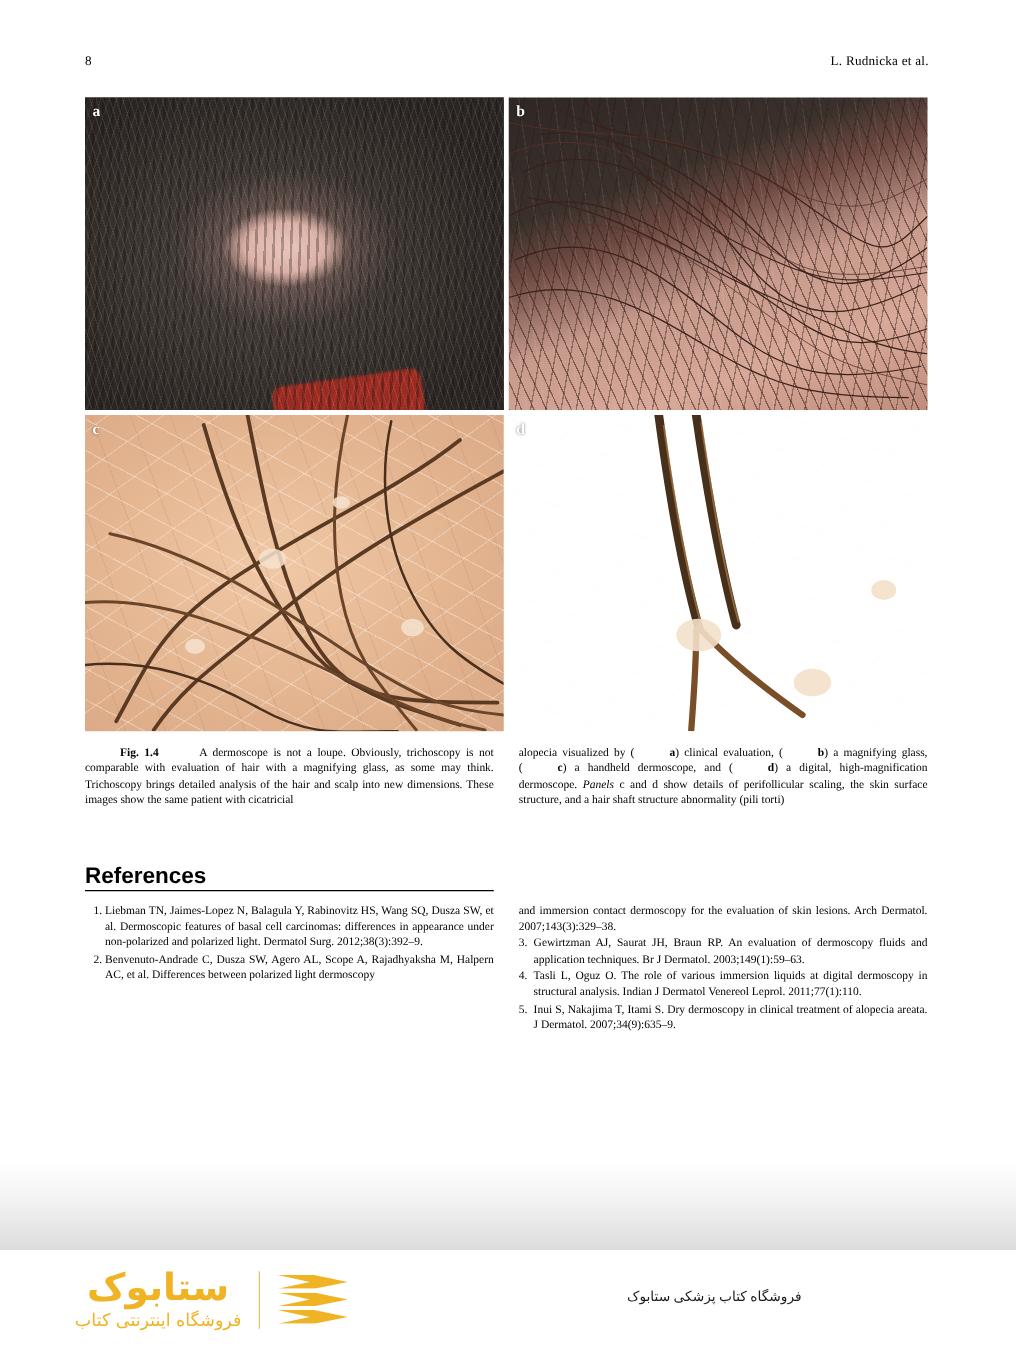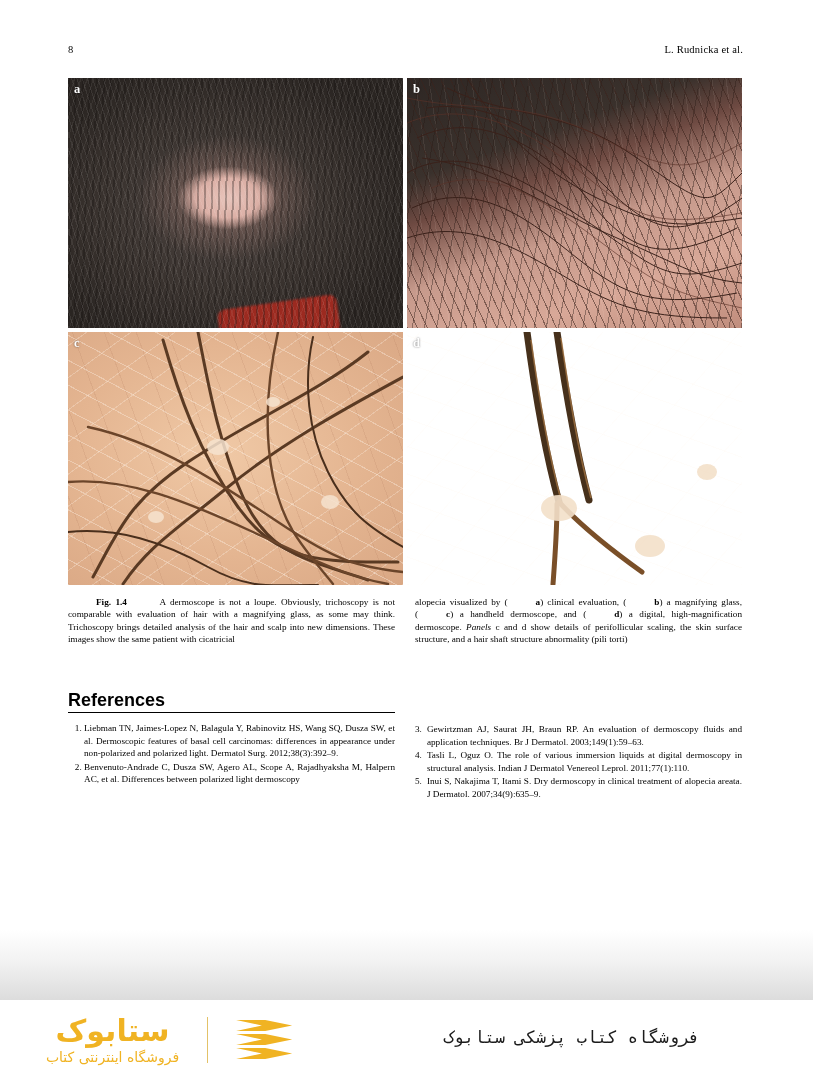--- a/index.html
+++ b/index.html
@@ -211,21 +211,21 @@
     height: 80px;
     background: #ffffff;
     display: flex;
     align-items: center;
   }
   .banner-left {
     width: 340px;
     display: flex;
     align-items: center;
     justify-content: center;
-    gap: 24px;
+    gap: 10px;
     direction: rtl;
   }
   .logo-word {
     font-family: "DejaVu Sans", sans-serif;
     font-size: 30px;
     font-weight: bold;
     color: #f0b323;
     line-height: 1;
     letter-spacing: -1px;
   }
@@ -258,22 +258,22 @@
   }
   .chev span:nth-child(1) { top: 3px; }
   .chev span:nth-child(2) { top: 17px; }
   .chev span:nth-child(3) { top: 31px; }
   .banner-right {
     flex: 1;
     text-align: center;
     padding-right: 10px;
   }
   .fa-line {
-    font-family: Liberation Mono, monospace;
-    font-size: 17px;
+    font-family: Liberation Serif, serif;
+    font-size: 11px;
     color: #1b1b1b;
     direction: rtl;
     margin-bottom: 6px;
   }
   .url-line {
     font-family: "DejaVu Sans", sans-serif;
     font-size: 25px;
     font-weight: bold;
     letter-spacing: 5px;
     color: #111;
@@ -388,20 +388,21 @@
   <div class="rule"></div>
 
   <div class="refs">
     <div class="col">
       <ol>
         <li>Liebman TN, Jaimes-Lopez N, Balagula Y, Rabinovitz HS, Wang SQ, Dusza SW, et al. Dermoscopic features of basal cell carcinomas: differences in appearance under non-polarized and polarized light. Dermatol Surg. 2012;38(3):392–9.</li>
         <li>Benvenuto-Andrade C, Dusza SW, Agero AL, Scope A, Rajadhyaksha M, Halpern AC, et al. Differences between polarized light dermoscopy</li>
       </ol>
     </div>
     <div class="col">
+      <div class="cont">and immersion contact dermoscopy for the evaluation of skin lesions. Arch Dermatol. 2007;143(3):329–38.</div>
       <div style="display:flex;gap:5px;margin-top:1px">
         <span>3.</span>
         <span class="cont">Gewirtzman AJ, Saurat JH, Braun RP. An evaluation of dermoscopy fluids and application techniques. Br J Dermatol. 2003;149(1):59–63.</span>
       </div>
       <div style="display:flex;gap:5px;margin-top:1px">
         <span>4.</span>
         <span class="cont">Tasli L, Oguz O. The role of various immersion liquids at digital dermoscopy in structural analysis. Indian J Dermatol Venereol Leprol. 2011;77(1):110.</span>
       </div>
       <div style="display:flex;gap:5px;margin-top:1px">
         <span>5.</span>

